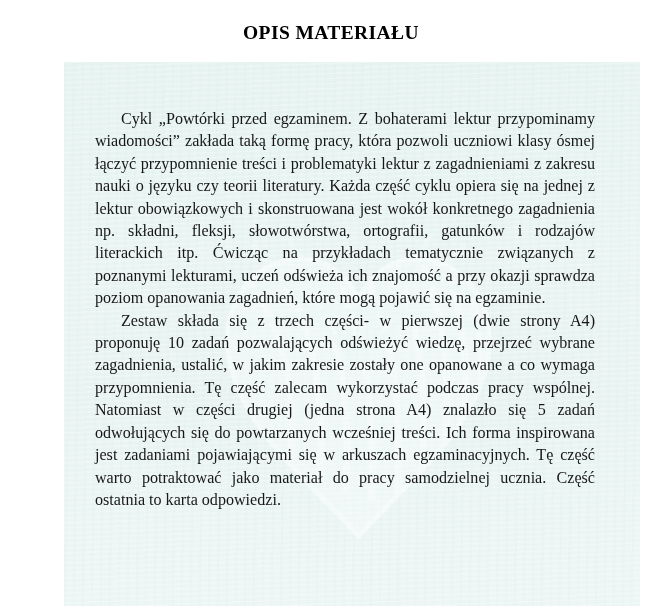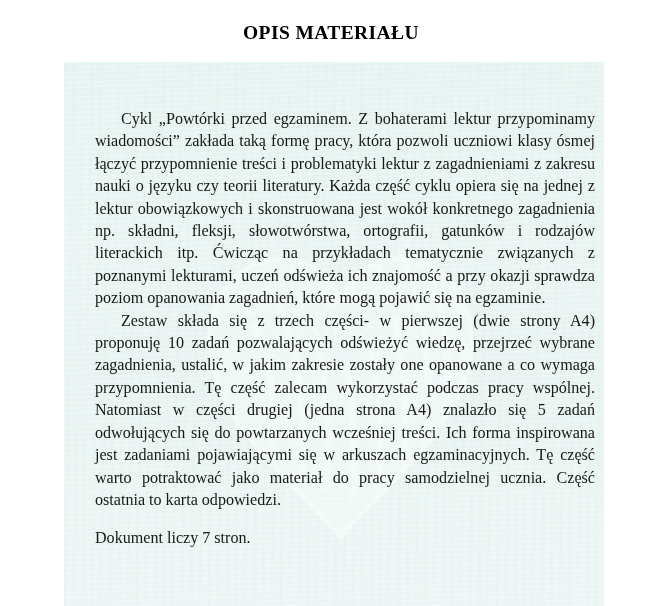--- a/index.html
+++ b/index.html
@@ -40,20 +40,21 @@
   #content-panel {
     position: absolute;
     left: 64px;
     top: 62px;
     width: 540px;
     height: 544px;
     background: #e8f4f2;
     background-image:
       linear-gradient(180deg, #e6f3f1 0%, #eaf5f3 34%, #e9f4f2 62%, #edf6f5 100%);
     overflow: hidden;
+    padding-left: 36px;
   }
 
   
   #panel-texture {
     position: absolute;
     inset: 0;
     pointer-events: none;
     background-image:
       repeating-linear-gradient(178deg,
         rgba(255,255,255,0.30) 0px,
@@ -179,17 +180,16 @@
                  C 130 118, 155 140, 165 164
                  C 175 140, 200 118, 234 124
                  C 282 132, 308 182, 290 240
                  C 272 300, 210 350, 165 400 Z" fill="none" stroke="#fdffff" stroke-width="5" opacity="0.9"></path>
       </svg>
     </div>
 
     <div id="body-text">
       <p class="para">Cykl „Powtórki przed egzaminem. Z bohaterami lektur przypominamy wiadomości” zakłada taką formę pracy, która pozwoli uczniowi klasy ósmej łączyć przypomnienie treści i problematyki lektur z zagadnieniami z zakresu nauki  o języku czy teorii literatury. Każda część cyklu opiera się na jednej z lektur obowiązkowych i skonstruowana jest wokół konkretnego zagadnienia np. składni, fleksji, słowotwórstwa, ortografii, gatunków i rodzajów literackich itp. Ćwicząc na przykładach tematycznie związanych z poznanymi lekturami, uczeń odświeża ich znajomość a przy okazji sprawdza poziom opanowania zagadnień, które mogą pojawić się na egzaminie.</p>
       <p class="para">Zestaw składa się z trzech części- w pierwszej (dwie strony A4) proponuję 10 zadań pozwalających odświeżyć wiedzę, przejrzeć wybrane zagadnienia, ustalić, w jakim zakresie zostały one opanowane a co wymaga przypomnienia. Tę część zalecam wykorzystać podczas pracy wspólnej. Natomiast w części drugiej (jedna strona A4) znalazło się 5 zadań odwołujących się do powtarzanych wcześniej treści. Ich forma inspirowana jest zadaniami pojawiającymi się w arkuszach egzaminacyjnych. Tę część warto potraktować jako materiał do pracy samodzielnej ucznia. Część ostatnia to karta odpowiedzi.</p>
-      <p class="plain">Dokument liczy 7 stron.</p>
     </div>
 
   </div>
 </div>
 
 </body></html>

